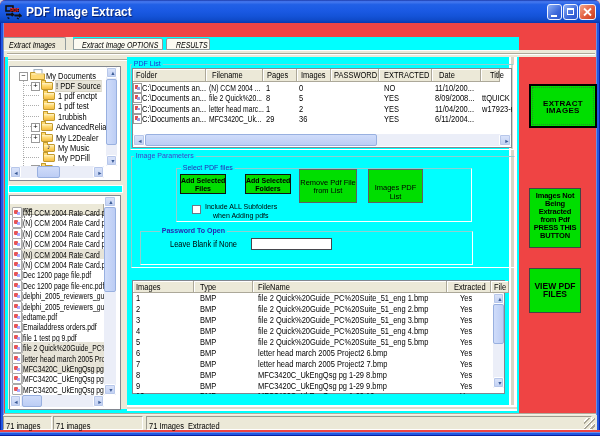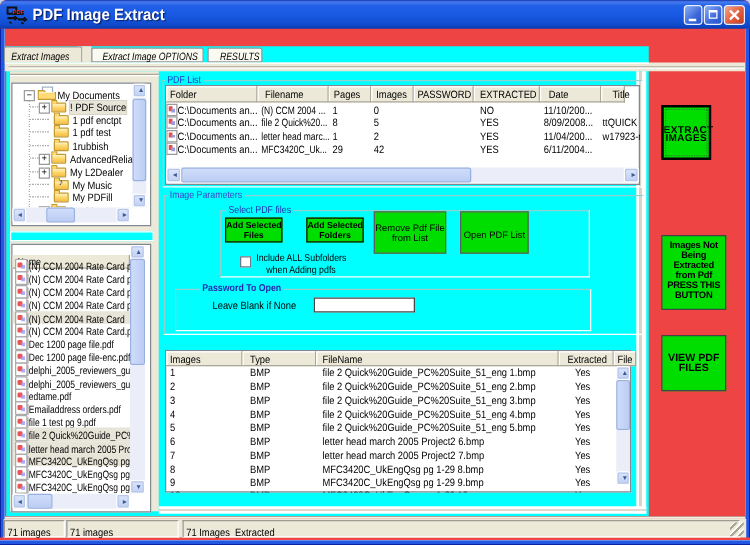--- a/index.html
+++ b/index.html
@@ -356,21 +356,21 @@
         <span style="left:166px;">2</span>
         <span style="left:251px;">YES</span>
         <span style="left:302px;">11/04/200...</span>
         <span style="left:349px;">w17923-n</span>
       </div>
  <div class="pr" style="top:32.2px;">
         <i class="pico2"></i>
         <span style="left:9px;">C:\Documents an...</span>
         <span style="left:76px;" class="fn">MFC3420C_Uk...</span>
         <span style="left:133px;">29</span>
-        <span style="left:166px;">42</span>
+        <span style="left:166px;">36</span>
         <span style="left:251px;">YES</span>
         <span style="left:302px;">6/11/2004...</span>
       </div>
 </div>
 <div class="a strack" style="left:133px;top:134px;width:378px;height:12px;"></div>
 <div class="a sbtn" style="left:133px;top:134px;width:12px;height:12px;">
       <span class="arr" style="left:2.5px;top:2.5px;">◄</span>
     </div>
 <div class="a sthumbh" style="left:145px;top:134px;width:232px;height:12px;"></div>
 <div class="a sbtn" style="left:499px;top:134px;width:12px;height:12px;">
@@ -384,21 +384,21 @@
 <div class="a grn" style="left:180px;top:174px;width:46px;height:20px;border:1.5px solid #101010;font-size:7px;white-space:nowrap;">
       <div style="margin-top:2px;line-height:7.5px;">Add Selected<br>Files</div>
     </div>
 <div class="a grn" style="left:245px;top:174px;width:46px;height:20px;border:1.5px solid #101010;font-size:7px;white-space:nowrap;">
       <div style="margin-top:2px;line-height:7.5px;">Add Selected<br>Folders</div>
     </div>
 <div class="a grn" style="left:299px;top:169px;width:58px;height:34px;border:1px solid #606060;font-size:7.5px;font-weight:normal;">
       <div style="margin-top:9px;line-height:8px;">Remove Pdf File<br>from List</div>
     </div>
 <div class="a grn" style="left:368px;top:169px;width:55px;height:34px;border:1px solid #606060;font-size:7.5px;font-weight:normal;">
-      <div style="margin-top:13px;">Open PDF List</div>
+      <div style="margin-top:13px;">Images PDF List</div>
     </div>
 <div class="a" style="left:192px;top:205px;width:9px;height:9px;background:#fff;border:1px solid #6a7a8a;box-sizing:border-box;"></div>
 <div class="a t8" style="left:205px;top:202px;">Include ALL Subfolders</div>
 <div class="a t8" style="left:213px;top:210.5px;">when Adding pdfs</div>
 <div class="a" style="left:140px;top:231px;width:333px;height:34px;border:1px solid;border-color:#8fd0d0 #fff #fff #8fd0d0;box-sizing:border-box;"></div>
 <div class="a gblab" style="left:160px;top:226px;color:#2828b0;font-weight:bold;">Password To Open</div>
 <div class="a t85" style="left:170px;top:239px;">Leave Blank if None</div>
 <div class="a" style="left:251px;top:238px;width:81px;height:12px;background:#fff;border:1px solid #46464d;box-sizing:border-box;"></div>
 
 <div class="a" style="left:132px;top:280px;width:373px;height:114px;background:#fff;border:1px solid #828790;box-sizing:border-box;"></div>
@@ -483,21 +483,21 @@
 </div>
 <div class="a strack" style="left:493px;top:293px;width:11px;height:95px;"></div>
 <div class="a sbtn" style="left:493px;top:293px;width:11px;height:11px;">
       <span class="arr" style="left:2.5px;top:2px;">▲</span>
     </div>
 <div class="a sthumb" style="left:493px;top:304px;width:11px;height:40px;"></div>
 <div class="a sbtn" style="left:493px;top:377px;width:11px;height:11px;">
       <span class="arr" style="left:2.5px;top:2px;">▼</span>
     </div>
 
-<div class="a grn" id="gb1" style="left:529px;top:84px;width:40px;height:44px;border:2px solid #000;font-size:8.5px;">
+<div class="a grn" id="gb1" style="left:529px;top:84px;width:68px;height:44px;border:2px solid #000;font-size:8.5px;">
       <i style="position:absolute;left:1px;top:1px;right:1px;bottom:1px;border:1px dotted #2a8a2a;"></i>
       <div style="margin-top:14px;line-height:7px;font-size:8px;letter-spacing:.3px;">EXTRACT<br>IMAGES</div>
     </div>
 <div class="a grn" id="gb2" style="left:529px;top:188px;width:52px;height:60px;border:1px solid #444;font-size:7.5px;">
       <div style="margin-top:3px;line-height:8px;letter-spacing:-0.2px;">Images Not<br>Being<br>Extracted<br>from Pdf<br>PRESS THIS<br>BUTTON</div>
     </div>
 <div class="a grn" id="gb3" style="left:529px;top:268px;width:52px;height:45px;border:1px solid #444;font-size:8.5px;">
       <div style="margin-top:14px;line-height:7.5px;">VIEW PDF<br>FILES</div>
     </div>
 

